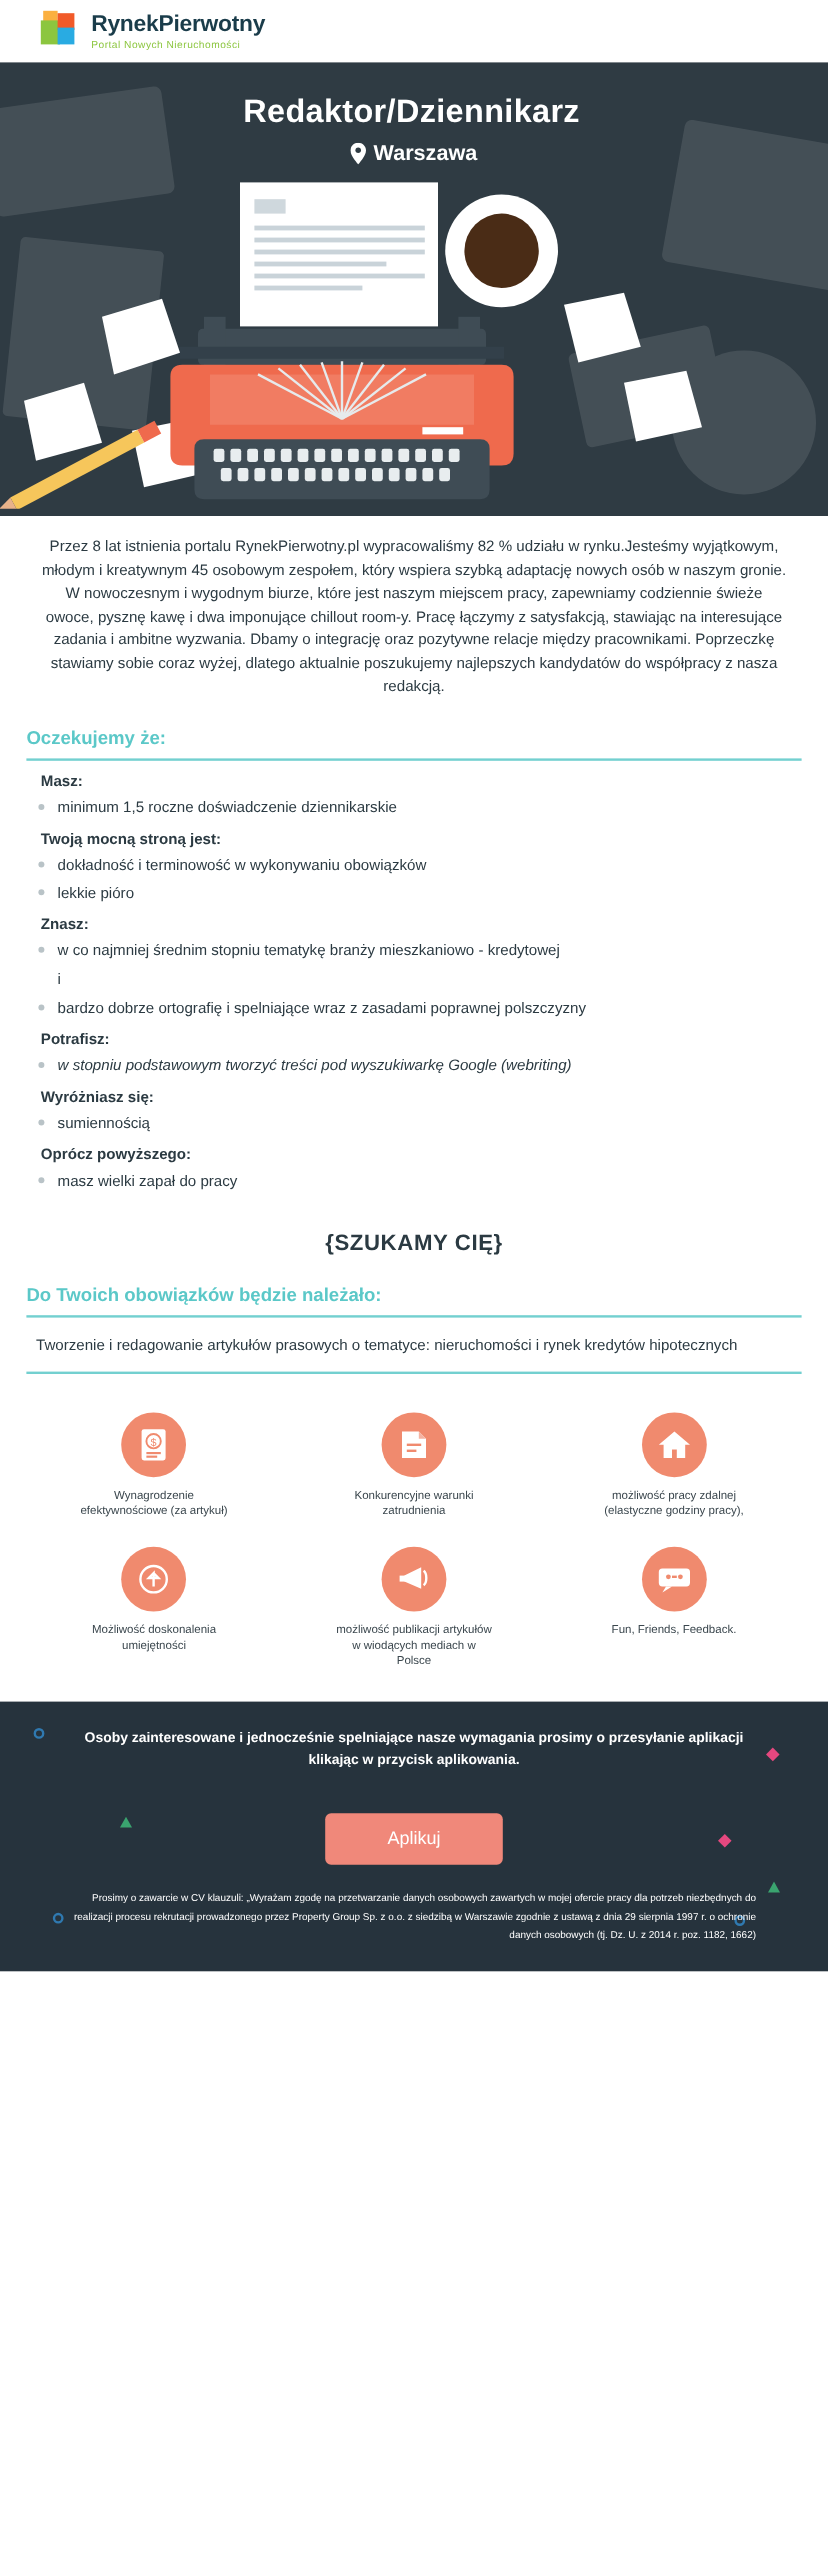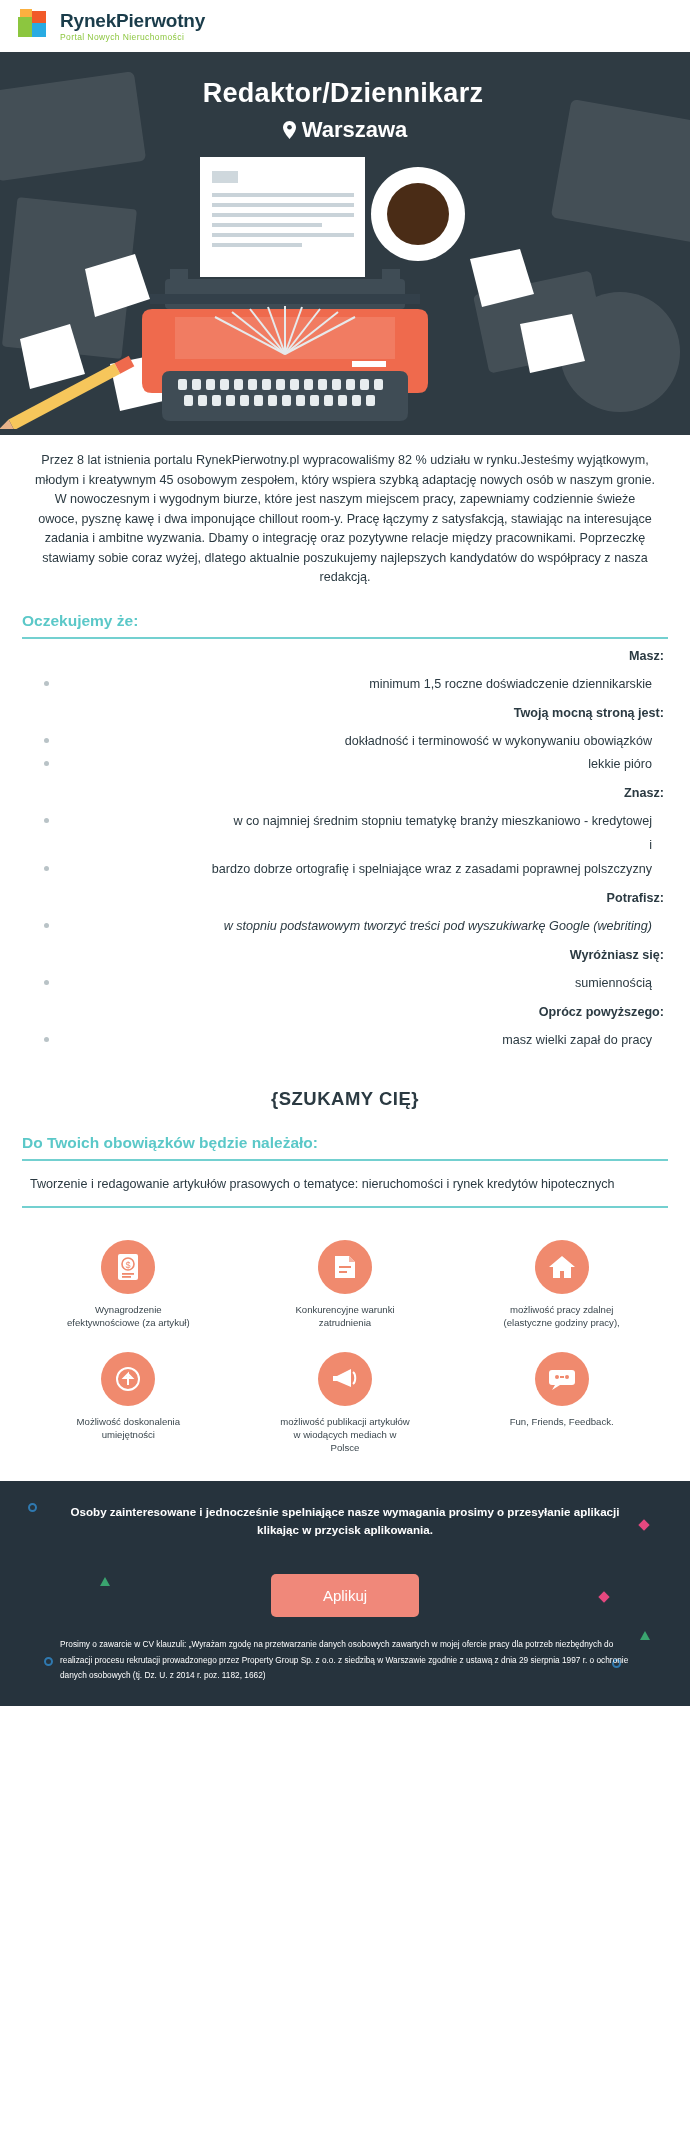--- a/index.html
+++ b/index.html
@@ -8,21 +8,21 @@
     width: 690px;
     font-family: "Liberation Sans", sans-serif;
     background: #ffffff;
     color: #2b3a42;
   }
   .page { width:690px; position:relative; overflow:hidden; }
 
   
   .logo-bar {
     height:52px; background:#ffffff; display:flex; align-items:center;
-    padding-left:18px;
+    padding-left:34px;
   }
   .logo-cube { width:34px; height:34px; position:relative; margin-right:8px; }
   .logo-cube .c1 { position:absolute; left:0; top:8px; width:16px; height:20px; background:#8cc63f; }
   .logo-cube .c2 { position:absolute; left:14px; top:2px; width:14px; height:14px; background:#f15a29; }
   .logo-cube .c3 { position:absolute; left:14px; top:14px; width:14px; height:14px; background:#29abe2; }
   .logo-cube .c4 { position:absolute; left:2px; top:0px; width:12px; height:10px; background:#fbb040; }
   .logo-text-main { font-size:19px; font-weight:bold; color:#1a3c4a; line-height:1; letter-spacing:-0.2px; }
   .logo-text-sub { font-size:8.5px; color:#8cc63f; letter-spacing:0.4px; margin-top:2px; }
 
   
@@ -30,21 +30,21 @@
     background:#2f3b43; position:relative; padding-top:26px; padding-bottom:6px;
     overflow:hidden;
   }
   .hero-deco { position:absolute; inset:0; opacity:0.10; }
   .hero h1 {
     position:relative; z-index:3; text-align:center; color:#ffffff;
     font-size:27px; margin:0 4px 8px 0; font-weight:bold; letter-spacing:0.3px;
   }
   .hero .loc {
     position:relative; z-index:3; text-align:center; color:#ffffff;
-    font-size:22px; font-weight:bold; display:flex; align-items:center;
+    font-size:18px; font-weight:bold; display:flex; align-items:center;
     justify-content:center; gap:6px;
   }
   .pin { display:inline-block; width:13px; height:18px; position:relative; }
   .pin svg { display:block; }
 
   
   .illus { position:relative; z-index:2; height:280px; margin-top:6px; }
   .illus svg { display:block; margin:0 auto; }
 
   
@@ -53,23 +53,23 @@
     line-height:1.55; color:#2b3a42;
   }
 
   
   .sec-head {
     color:#5bc8c8; font-size:15.5px; font-weight:bold; padding:14px 22px 7px 22px;
   }
   .rule { height:2px; background:#5bc8c8; margin:0 22px 10px 22px; opacity:0.85; }
 
   
-  .req { padding:0 26px 4px 30px;text-align:right; }
+  .req { padding:0 26px 4px 30px; }
   .req .grp { font-size:12.6px; font-weight:bold; margin:9px 0 6px 4px; }
-  .req ul { list-style:none; margin:12px; padding:0; }
+  .req ul { list-style:none; margin:0; padding:0; }
   .req li {
     font-size:12.6px; line-height:1.5; position:relative; padding-left:18px;
     margin:5px 0;
   }
   .req li:before {
     content:""; position:absolute; left:2px; top:6px; width:5px; height:5px;
     border-radius:50%; background:#b9c3c7;
   }
   .req li.plain:before { background:transparent; }
   .req li.ital { font-style:italic; }
@@ -100,21 +100,21 @@
     font-weight:bold; position:relative; z-index:3;
   }
   .apply-wrap { text-align:center; position:relative; z-index:3; }
   .apply-btn {
     display:inline-block; background:#f0887a; color:#ffffff; border:none;
     border-radius:5px; font-size:15px; padding:13px 52px; font-family:inherit;
     cursor:pointer;
     margin-top:16px;
   }
   .footer p.fine {
-    color:#ffffff; font-size:8.3px; line-height:1.9; text-align:left; margin:20px 0 0 0;
+    color:#ffffff; font-size:8.3px; line-height:1.9; text-align:right; margin:20px 0 0 0;
     position:relative; z-index:3;
   }
   .fdeco { position:absolute; inset:0; z-index:1; }
   .dmk { position:absolute; }
   .dmk.sq { width:8px; height:8px; transform:rotate(45deg); }
   .dmk.ci { width:9px; height:9px; border-radius:50%; border:2px solid #2f79b0; }
   .dmk.tri { width:0; height:0; border-left:5px solid transparent; border-right:5px solid transparent; }
 </style>
 </head>
 <body>

